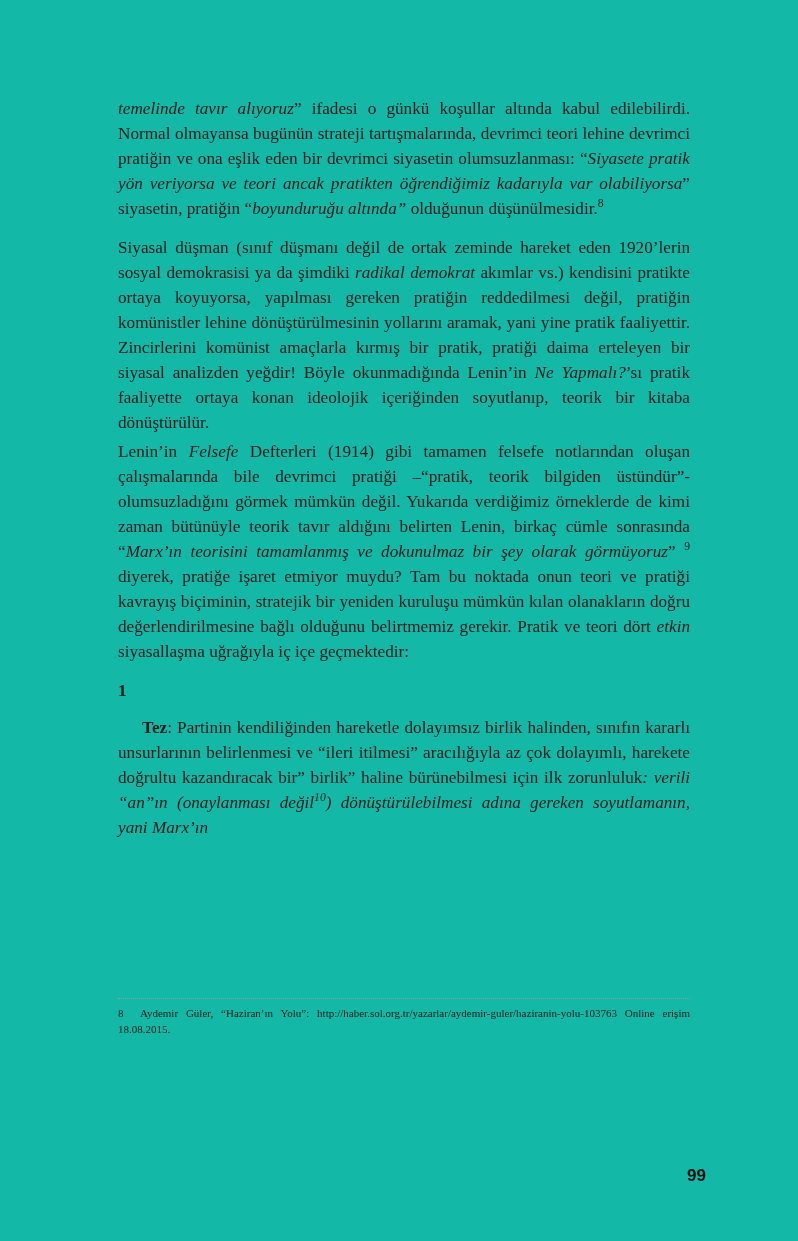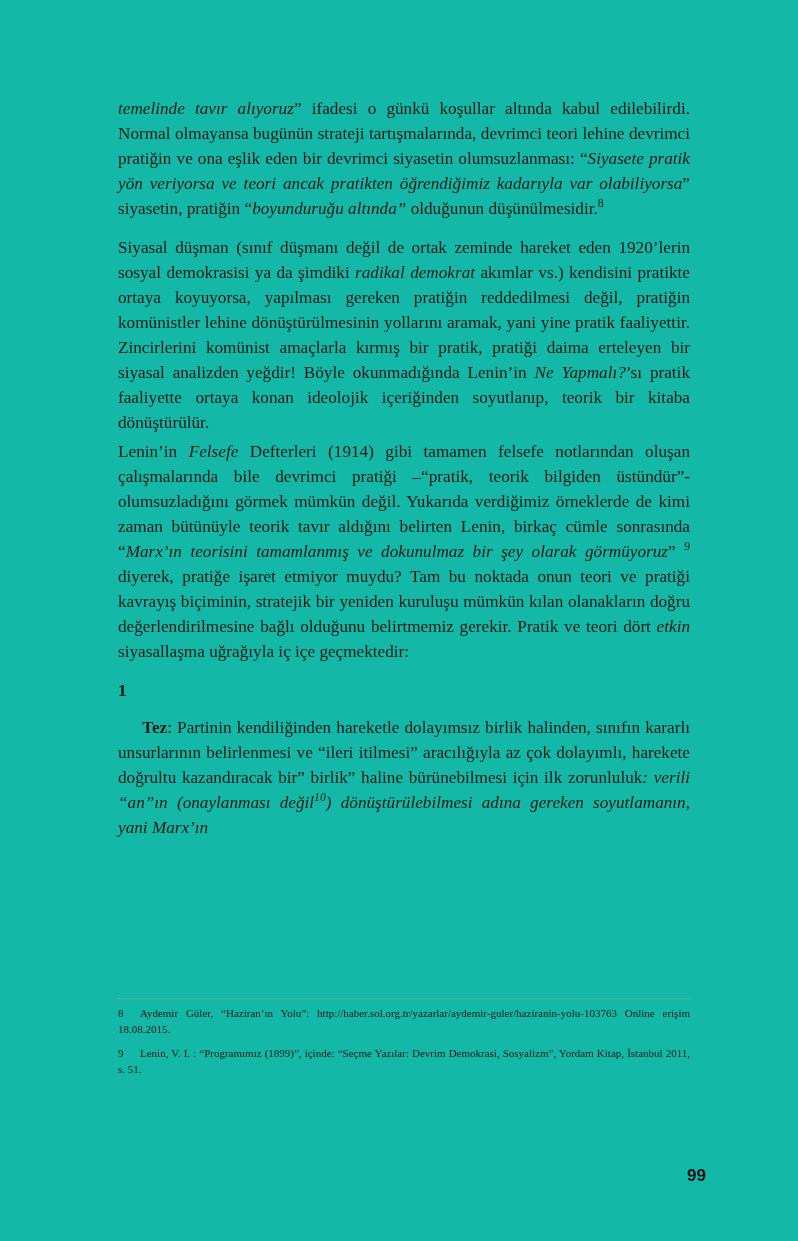--- a/index.html
+++ b/index.html
@@ -131,19 +131,18 @@
 
     <p class="body"><strong>Tez</strong><span>: Partinin kendiliğinden hareketle dolayımsız birlik halinden, sınıfın kararlı unsurlarının belirlenmesi ve “ileri itilmesi” aracılığıyla az çok dolayımlı, harekete doğrultu kazandıracak bir” birlik” haline bürünebilmesi için ilk zorunluluk</span><em>:  verili “an”ın (onaylanması değil</em><em><sup>10</sup></em><em>) dönüştürülebilmesi adına gereken soyutlamanın, yani Marx’ın</em></p>
 
   </div>
 
   <div class="footnotes">
     <hr class="footnote-rule">
 
     <p class="footnote"><span class="fn-num">8</span><span>Aydemir Güler, “Haziran’ın Yolu”: http://haber.sol.org.tr/yazarlar/aydemir-guler/haziranin-yolu-103763 Online erişim 18.08.2015.</span></p>
 
-    <p class="footnote"><span class="fn-num">9</span><span>Lenin, V. I. : “Programımız (1899)”, içinde: “Seçme Yazılar: Devrim Demokrasi, Sosyalizm”, Yordam Kitap, İstanbul 2011, s. 51.</span></p>
 
   </div>
 
   <div class="page-number">99</div>
 
 </div>
 
 </body></html>

